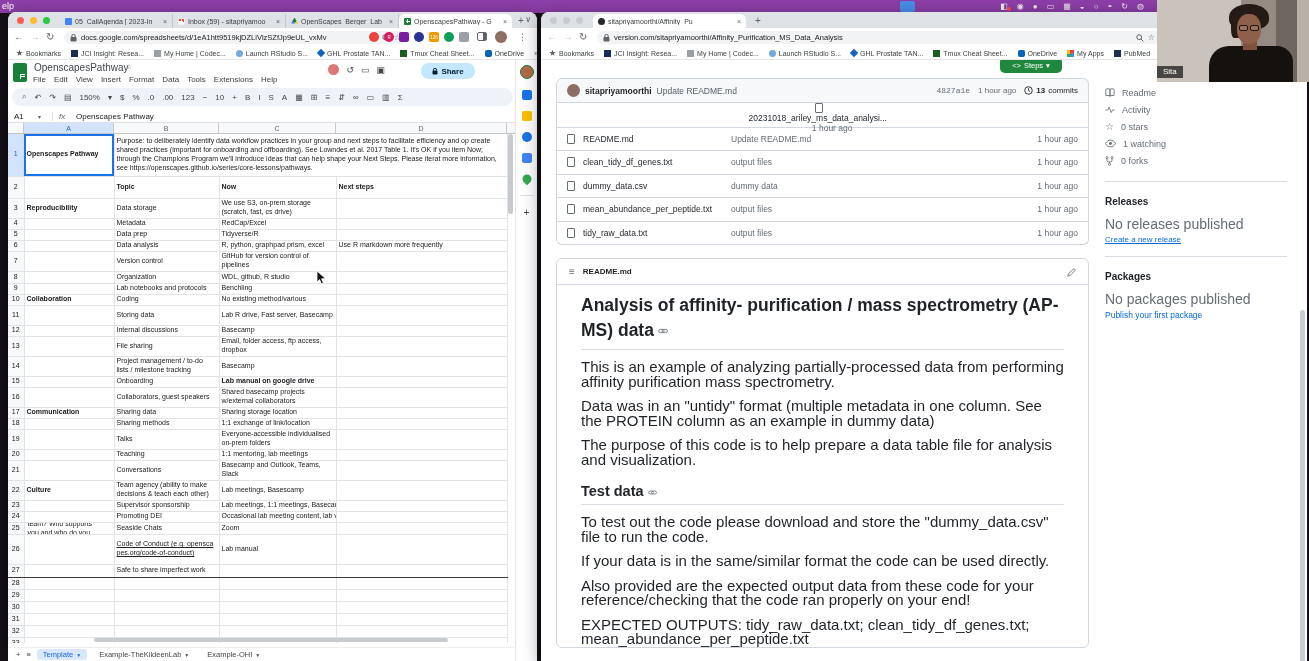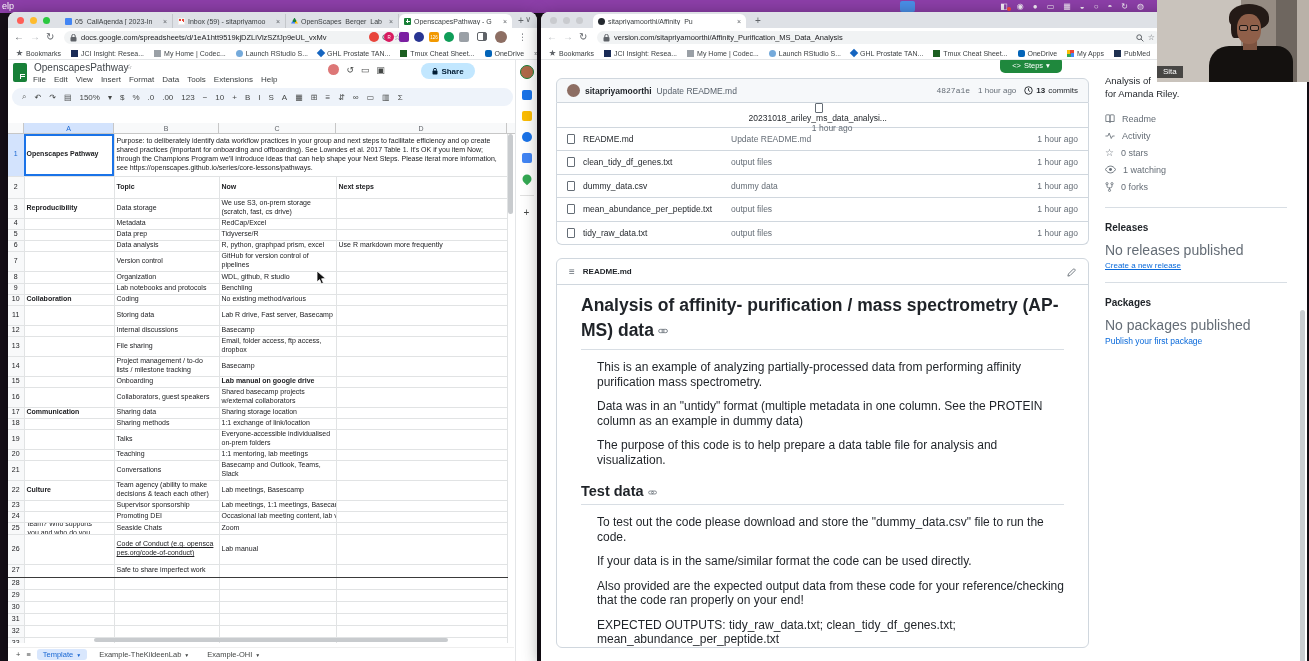--- a/index.html
+++ b/index.html
@@ -170,21 +170,21 @@
     border:1px solid #d0d7de; border-radius:6px; background:#fff; }
   .rhead { height:26px; border-bottom:1px solid #d0d7de; display:flex; align-items:center; gap:8px; padding:0 12px; }
   .rlist-ic { font-size:10px; color:#656d76; }
   .rtitle { font-size:8px; font-weight:bold; color:#1f2328; }
   .rpencil { margin-left:auto; }
   .rbody { padding:8px 24px 0; }
   .rbody h1 { font-size:17.5px; line-height:25px; color:#1f2328; font-weight:bold;
     border-bottom:1px solid #d8dee4; padding-bottom:6px; }
   .rbody h2 { font-size:14.5px; color:#1f2328; font-weight:bold; margin-top:16px;
     border-bottom:1px solid #d8dee4; padding-bottom:5px; }
-  .rbody p { font-size:12px; line-height:14.5px; color:#1f2328; margin-top:10px;margin-left:16px; }
+  .rbody p { font-size:15px; line-height:14.5px; color:#1f2328; margin-top:10px; }
   .linkic { display:inline-block; vertical-align:middle; margin-left:4px; }
 
   .ghside { position:absolute; left:564px; top:14px; width:182px; }
   .about { font-size:9.5px; line-height:13px; color:#1f2328; }
   .gh-items { margin-top:10px; }
   .gh-item { display:flex; align-items:center; gap:7px; height:17px; font-size:9px; color:#656d76; }
   .gh-item svg { flex:none; }
   .gh-div { border-top:1px solid #d8dee4; margin:12px 0 0; }
   .gh-h { font-size:10px; font-weight:bold; color:#1f2328; margin-top:14px; }
   .gh-muted { font-size:14px; color:#656d76; margin-top:9px; }
@@ -444,20 +444,26 @@
         <span class="tb-ic">⇵</span>
 
         <span class="tb-ic">∞</span>
 
         <span class="tb-ic">▭</span>
 
         <span class="tb-ic">▥</span>
 
         <span class="tb-ic">Σ</span>
 
+    </div>
+    <div class="sh-formula">
+      <span class="nbox">A1</span>
+      <span class="fchev">▾</span>
+      <span class="fx">fx</span>
+      <span class="fval">Openscapes Pathway</span>
     </div>
 
     <div class="sh-grid">
       <div class="colheads">
         <div class="ch g"></div>
         <div class="ch a sel">A</div>
         <div class="ch b">B</div>
         <div class="ch c">C</div>
         <div class="ch d">D</div>
       </div>
@@ -963,24 +969,20 @@
               <rect x="4.8" y="4" width="6.5" height="4" rx="2" stroke="#656d76" fill="none"></rect>
             </svg></h2>
         <p>To test out the code please download and store the "dummy_data.csv" file to run the code.</p>
         <p>If your data is in the same/similar format the code can be used directly.</p>
         <p>Also provided are the expected output data from these code for your reference/checking that the code ran properly on your end!</p>
         <p>EXPECTED OUTPUTS: tidy_raw_data.txt; clean_tidy_df_genes.txt; mean_abundance_per_peptide.txt</p>
       </div>
     </div>
 
     <div class="ghside">
-      <div class="about">
-        <div>Analysis of</div>
-        <div>for Amanda Riley.</div>
-      </div>
       <div class="gh-items">
         <div class="gh-item">
           <svg width="10" height="10" viewBox="0 0 12 12">
               <path d="M1 2a1 1 0 0 1 1-1h3a1 1 0 0 1 1 1v8a1 1 0 0 0-1-1H1zM11 2a1 1 0 0 0-1-1H7a1 1 0 0 0-1 1v8a1 1 0 0 1 1-1h4z" stroke="#656d76" fill="none"></path>
             </svg>
           <span>Readme</span>
         </div>
         <div class="gh-item">
           <svg width="10" height="10" viewBox="0 0 12 12">
               <path d="M0.5 6h3l1.5-3.5L7.5 9 9 6h2.5" stroke="#656d76" fill="none"></path>

